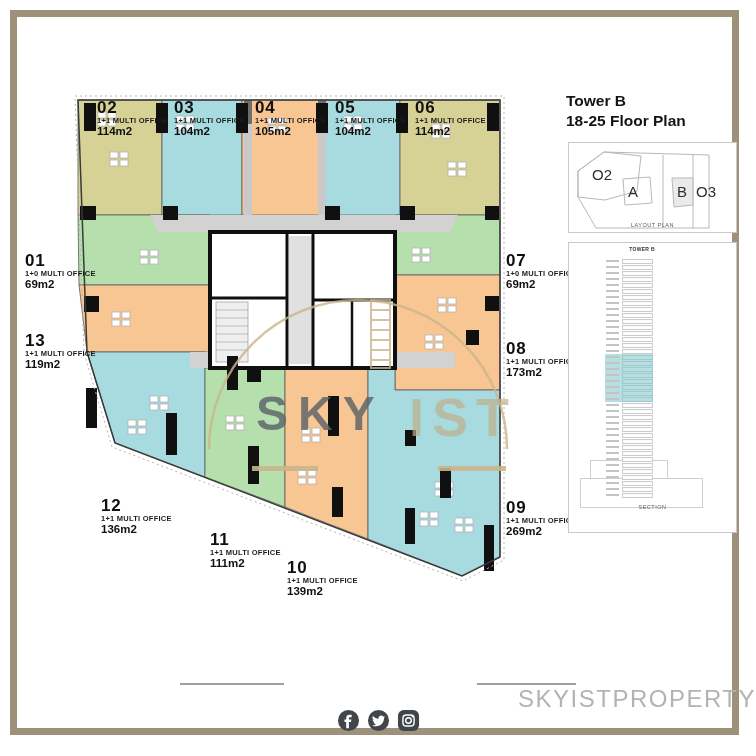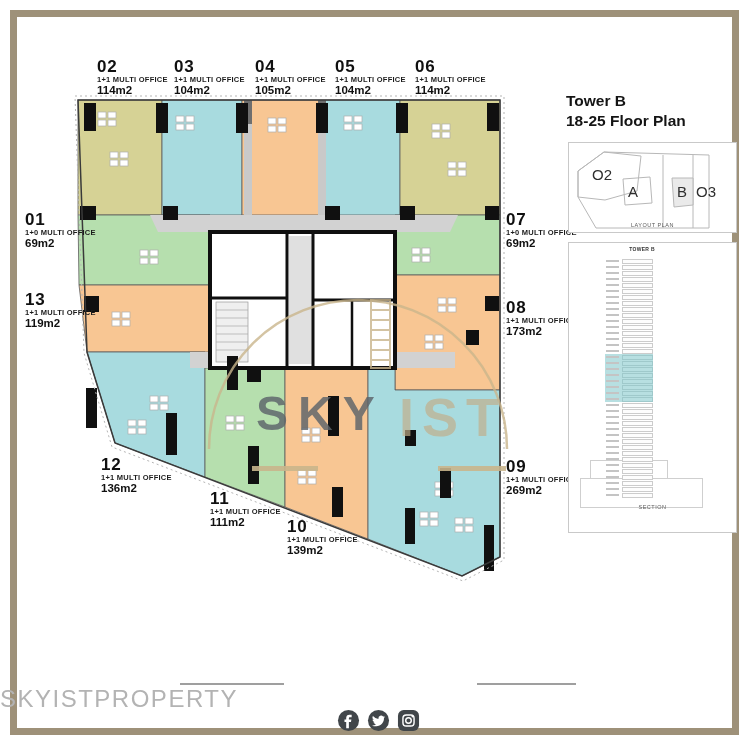--- a/index.html
+++ b/index.html
@@ -2,21 +2,21 @@
 <html><head>
 <meta charset="utf-8">
 <style>
   html,body{margin:0;padding:0;background:#fff;}
   .page{position:relative;width:756px;height:756px;background:#ffffff;overflow:hidden;
         font-family:"Liberation Sans",sans-serif;color:#111;}
   .frame{position:absolute;left:10px;top:10px;width:729px;height:725px;border:7px solid #9e9179;box-sizing:border-box;}
   .layer{position:absolute;left:0;top:0;width:756px;height:756px;}
 
   
-  .unit-label{position:absolute;line-height:1.12;white-space:nowrap;}
+  .unit-label{position:absolute;line-height:1.12;white-space:nowrap;margin-top:41px;}
   .u-num{font-size:17px;font-weight:700;letter-spacing:.8px;color:#101010;}
   .u-type{font-size:7.5px;font-weight:700;letter-spacing:.25px;color:#1c1c1c;}
   .u-area{font-size:11.5px;font-weight:700;color:#101010;}
 
   
   .sb-title{position:absolute;left:566px;top:91px;font-size:15.5px;font-weight:700;line-height:1.3;color:#141414;}
   .panel{position:absolute;background:#fff;border:1px solid #c9c9c9;box-sizing:border-box;}
   .panel-layout{left:568px;top:142px;width:169px;height:91px;}
   .panel-section{left:568px;top:242px;width:169px;height:291px;}
   .zone-lbl{position:absolute;font-size:15px;color:#2e2e2e;}
@@ -30,27 +30,27 @@
   .t-row{height:6px;display:flex;align-items:center;box-sizing:border-box;padding-left:1px;}
   .t-lbl{width:13px;height:2px;background:#c4c4c4;margin-right:3px;flex:none;}
   .t-box{flex:1;height:5px;border:1px solid #cccccc;background:#fdfdfd;box-sizing:border-box;}
   .pod{position:absolute;border:1px solid #cfcfcf;background:#fff;}
   .pod1{left:590px;top:460px;width:76px;height:19px;}
   .pod2{left:580px;top:478px;width:121px;height:28px;}
 
   
   .wm{position:absolute;font-weight:700;pointer-events:none;}
   .wm-sky{left:256px;top:386px;font-size:48px;letter-spacing:10px;color:#5d646a;opacity:.82;}
-  .wm-ist{left:399px;top:386px;font-size:54px;letter-spacing:8px;color:#c2ae8a;opacity:.68;}
+  .wm-ist{left:409px;top:386px;font-size:54px;letter-spacing:8px;color:#c2ae8a;opacity:.68;}
   .wm-prop{left:0;right:0;top:452px;text-align:center;font-size:21px;font-weight:400;
            letter-spacing:9px;color:#9aa1a2;opacity:.9;}
 
   
   .phone{position:absolute;left:0;right:0;top:657px;text-align:center;font-size:24px;color:#b3b3b3;}
-  .brandline{position:absolute;left:0;right:0;top:685px;text-align:left;font-size:24px;
+  .brandline{position:absolute;left:0;right:0;top:685px;text-align:right;font-size:24px;
              letter-spacing:1.5px;color:#b3b3b3;}
   .fline{position:absolute;top:683px;height:2px;background:#9f9f9f;}
   .fline-l{left:180px;width:104px;}
   .fline-r{left:477px;width:99px;}
   .social{position:absolute;left:0;right:0;top:709px;display:flex;justify-content:center;gap:7px;}
   .sicon{width:23px;height:23px;display:block;cursor:pointer;}
 </style>
 </head>
 <body>
 

